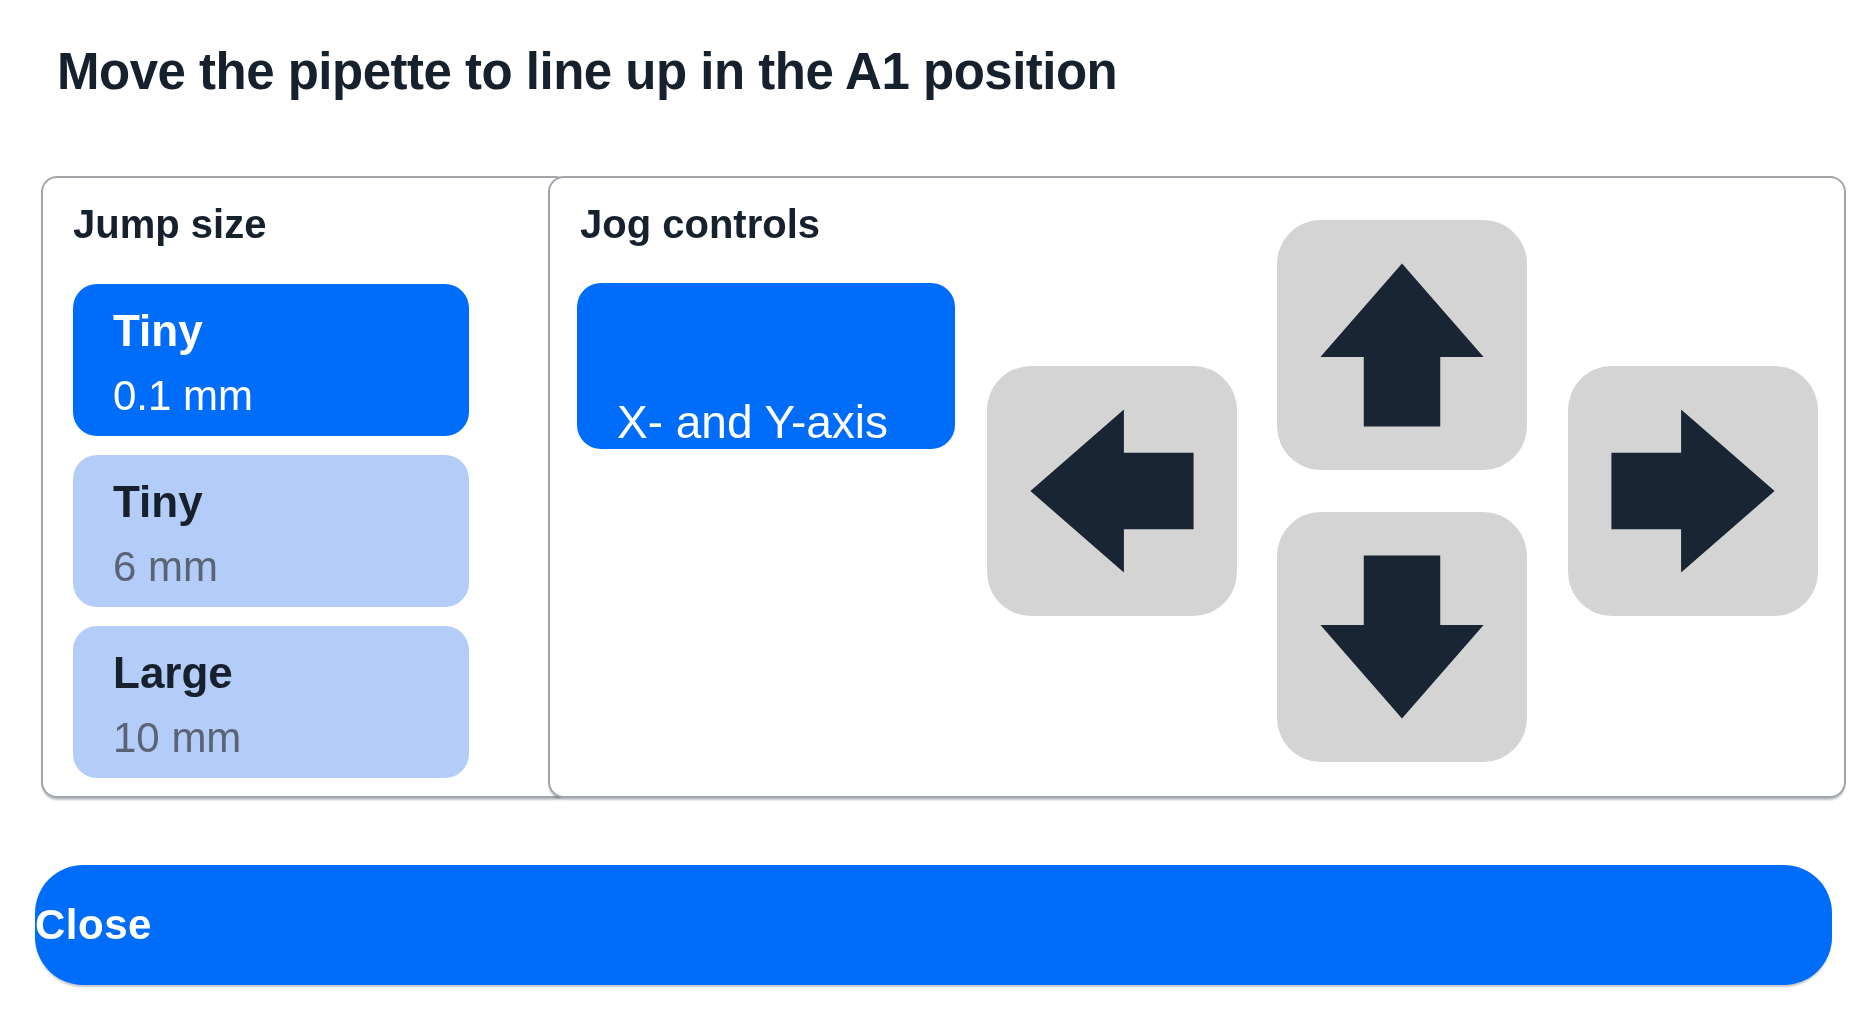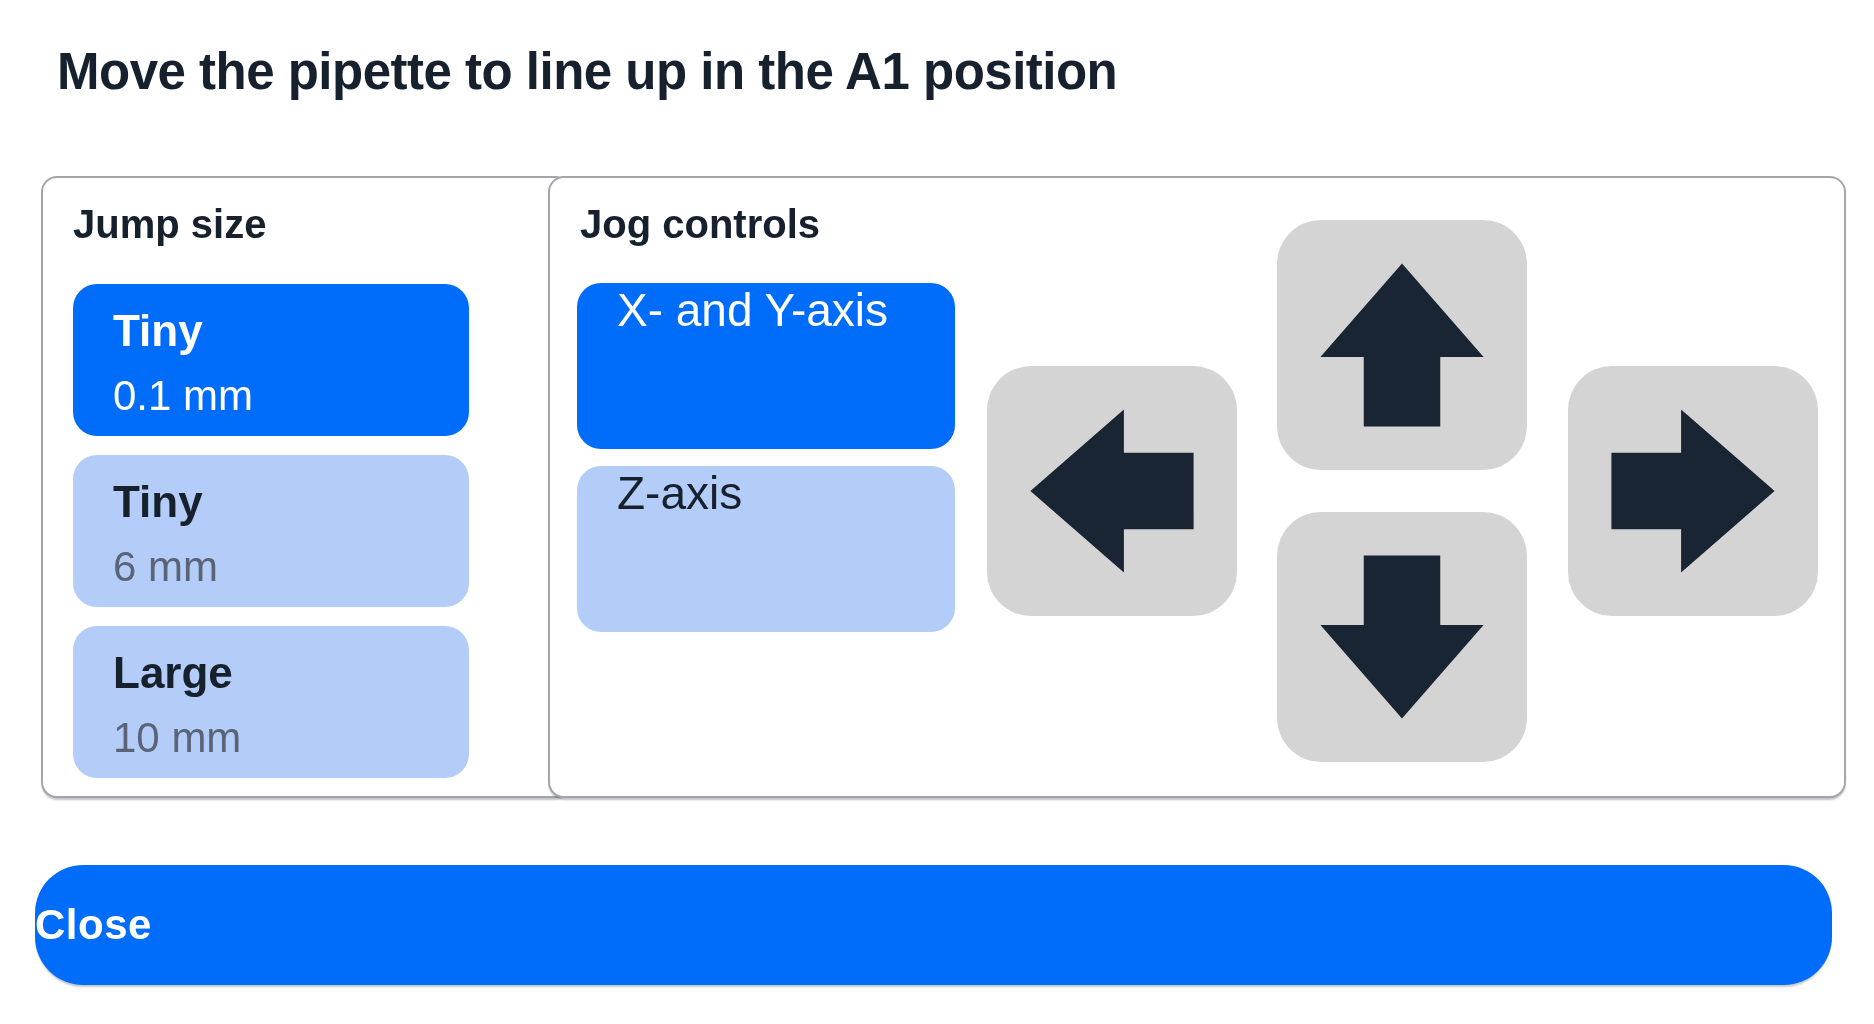--- a/index.html
+++ b/index.html
@@ -53,21 +53,21 @@
   .jump-option.selected .jo-label,
   .jump-option.selected .jo-value{color:#ffffff;}
   .jump-option.opt-0{top:106px;}
   .jump-option.opt-1{top:277px;}
   .jump-option.opt-2{top:448px;}
 
   
   .axis-btn{
     position:absolute;left:27px;width:378px;height:166px;border-radius:24px;
     background:var(--light-blue);
-    display:flex;align-items:flex-start;padding-left:40px;
+    display:flex;align-items:flex-end;padding-left:40px;
     font-size:46px;font-weight:400;color:var(--dark-navy);
   }
   .axis-btn.selected{background:var(--accent-blue);color:#ffffff;}
   .axis-btn.axis-0{top:105px;}
   .axis-btn.axis-1{top:288px;}
 
   
   .arrow-btn{
     position:absolute;width:250px;height:250px;border-radius:44px;
     background:var(--button-gray);
@@ -118,23 +118,20 @@
   </button>
 </section>
 
 <section class="panel jog-panel">
   <h2>Jog controls</h2>
 
   <button class="axis-btn axis-0 selected">
     <span>X- and Y-axis</span>
   </button>
 
-  <button class="axis-btn axis-1">
-    <span>Z-axis</span>
-  </button>
 
   <button class="arrow-btn up" aria-label="jog up">
     <svg class="arrow-icon" width="170" height="170" viewBox="0 0 100 100">
       <polygon points="50,2 98,57 72.5,57 72.5,98 27.5,98 27.5,57 2,57"></polygon>
     </svg>
   </button>
 
   <button class="arrow-btn left" aria-label="jog left">
     <svg class="arrow-icon rot-left" width="170" height="170" viewBox="0 0 100 100">
       <polygon points="50,2 98,57 72.5,57 72.5,98 27.5,98 27.5,57 2,57"></polygon>

